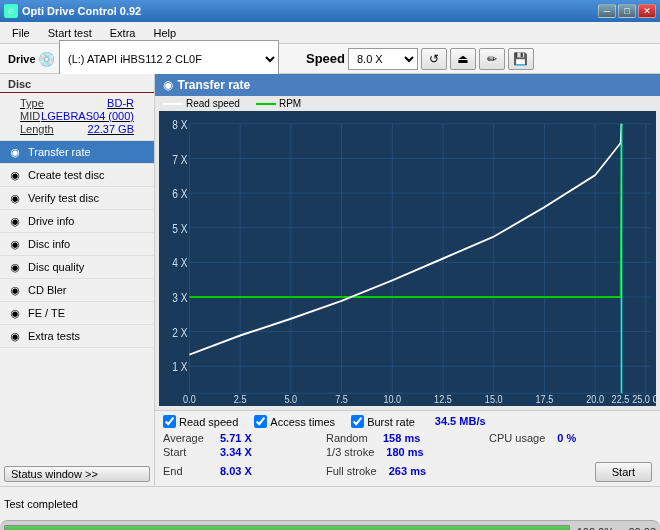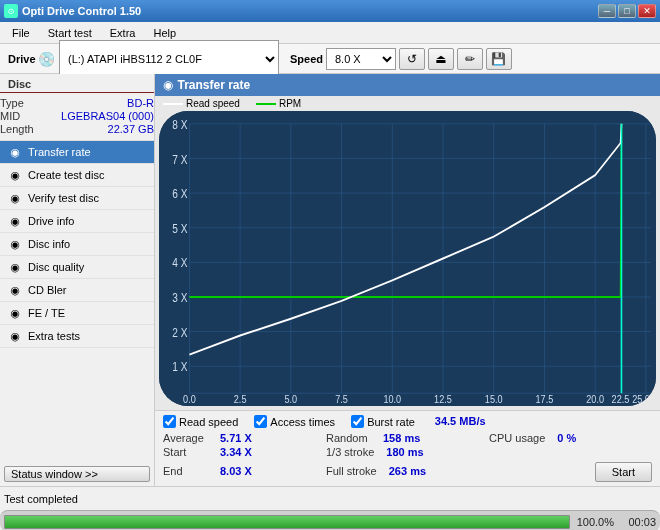--- a/index.html
+++ b/index.html
@@ -57,21 +57,21 @@
     }
     .drive-label { font-size: 11px; font-weight: bold; }
     .drive-select {
       height: 38px;
       width: 220px;
       font-size: 11px;
       border: 1px solid #999;
       background: white;
       padding: 0 4px;
     }
-    .speed-label { font-size: 11px; font-weight: bold; margin-left: 8px; }
+    .speed-label { font-size: 13px; font-weight: bold; margin-left: 24px; }
     .speed-select {
       height: 22px;
       width: 70px;
       font-size: 11px;
       border: 1px solid #999;
       background: white;
       padding: 0 4px;
     }
     .drive-btn {
       width: 26px; height: 22px; border: 1px solid #999; background: linear-gradient(to bottom, #f8f8f8, #e0e0e0);
@@ -96,22 +96,23 @@
       flex-direction: column;
     }
     .sidebar-section-label {
       font-size: 11px;
       font-weight: bold;
       color: #333;
       padding: 4px 8px 2px 8px;
       border-bottom: 1px solid #7f1d1d;
     }
     .sidebar-disc-info {
-      padding: 4px 0;
+      padding: 4px 20px;
       border-bottom: 1px solid #ddd;
+      text-decoration: underline;
     }
     .disc-row { display: flex; justify-content: space-between; margin-bottom: 1px; }
     .disc-key { color: #333; }
     .disc-val { color: #0000cc; font-weight: normal; }
     .sidebar-item {
       display: flex; align-items: center; gap: 6px;
       padding: 4px 8px;
       cursor: pointer;
       border-bottom: 1px solid #e0e0e0;
       font-size: 11px;
@@ -153,21 +154,20 @@
     .legend-item { display: flex; align-items: center; gap: 3px; }
     .legend-color { width: 20px; height: 2px; }
 
     
     .chart-container {
       flex: 1;
       background: #1a3a5c;
       position: relative;
       margin: 0 4px 4px 4px;
       overflow: hidden;
-      border-radius: 29px;
     }
 
     
     .stats-area {
       background: #f0f0f0;
       padding: 4px 8px;
       border-top: 1px solid #ccc;
     }
     .stats-checkboxes {
       display: flex;
@@ -186,21 +186,21 @@
       background: linear-gradient(to bottom, #f8f8f8, #d8d8d8);
       border: 1px solid #999;
       border-radius: 2px;
       cursor: pointer;
       font-size: 11px;
       margin-top: 2px;
     }
 
     
     .status-bar {
-      height: 24px;
+      height: 34px;
       background: #f0f0f0;
       border-top: 1px solid #ccc;
       display: flex;
       align-items: center;
       padding: 0 4px;
       gap: 4px;
     }
     .status-window-btn {
       background: linear-gradient(to bottom, #f8f8f8, #d8d8d8);
       border: 1px solid #999;
@@ -243,21 +243,21 @@
       height: 100%;
       display: block;
     }
   </style>
 </head>
 <body>
 
 <div class="title-bar">
   <div class="title-bar-left">
     <div class="title-bar-icon">⊙</div>
-    <span class="title-bar-text">Opti Drive Control 1.50</span>
+    <span class="title-bar-text">Opti Drive Control 0.92</span>
   </div>
   <div class="title-bar-buttons">
     <div class="title-btn min">─</div>
     <div class="title-btn max">□</div>
     <div class="title-btn close">✕</div>
   </div>
 </div>
 
 <div class="menu-bar">
   <span class="menu-item">File</span>

